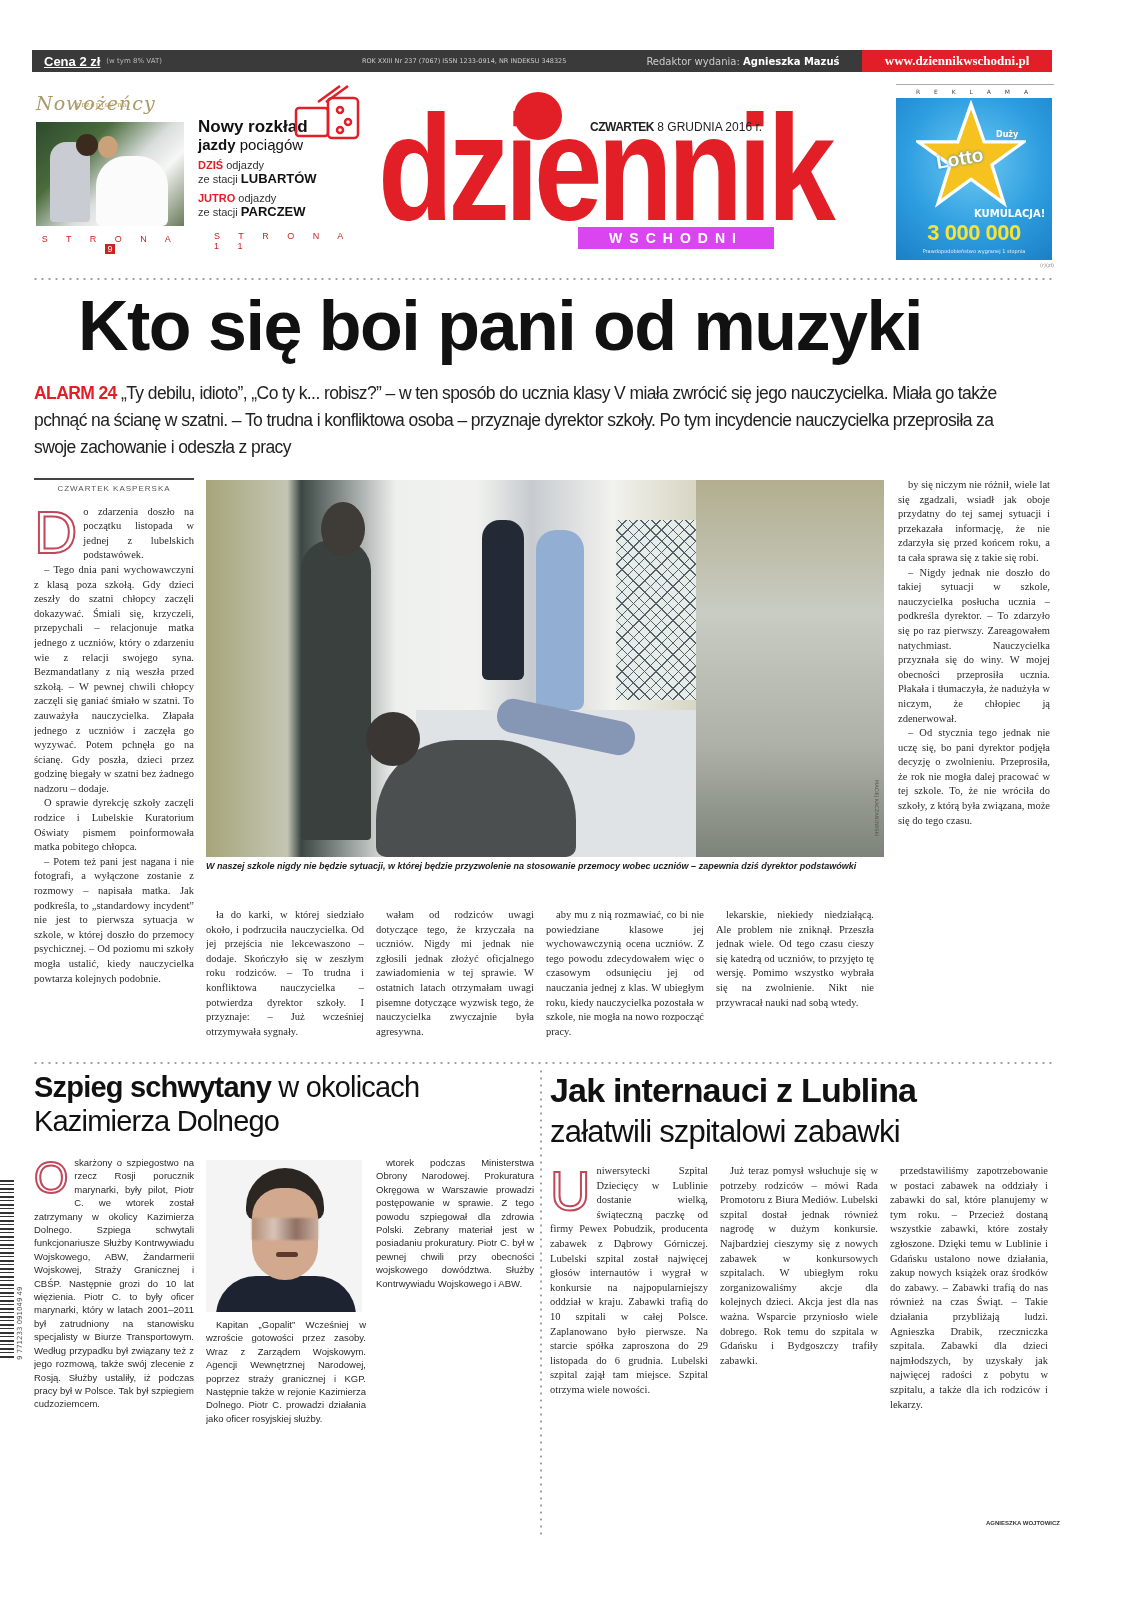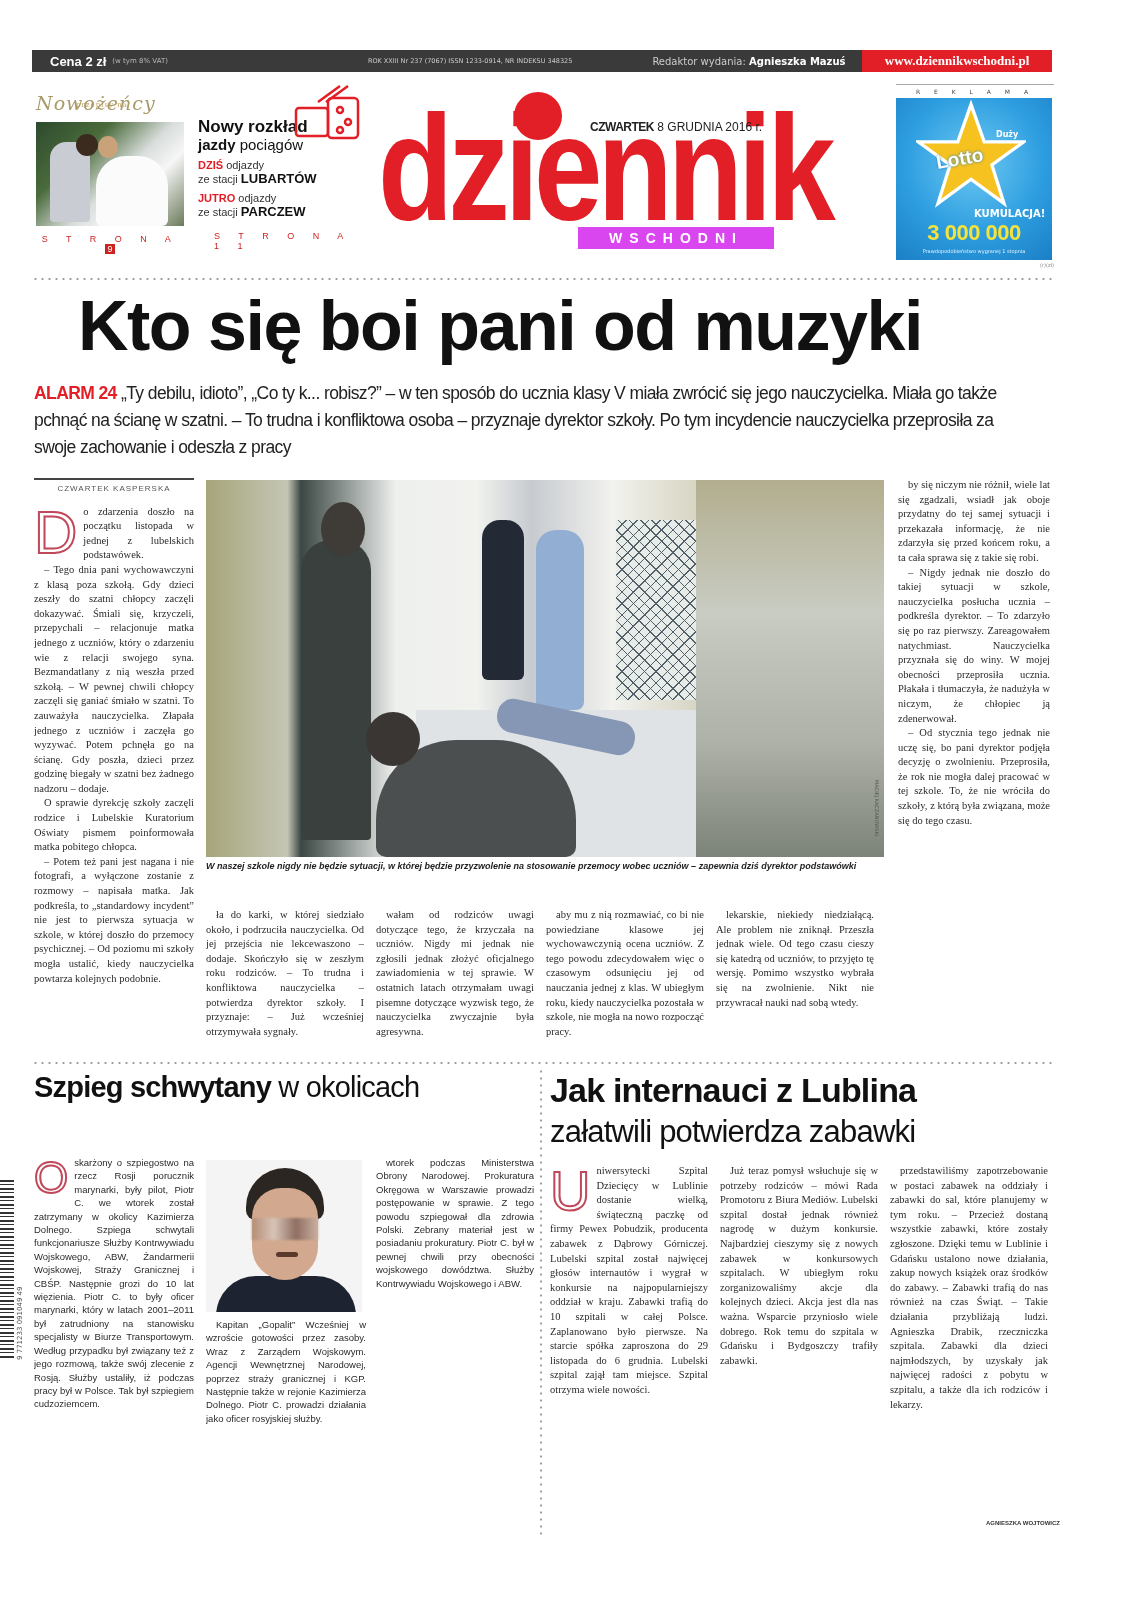--- a/index.html
+++ b/index.html
@@ -1,21 +1,21 @@
 <!DOCTYPE html>
 <html><head>
 <meta charset="utf-8">
 <style>
   * { box-sizing: border-box; margin: 0; padding: 0; }
   html, body { width: 1140px; height: 1601px; background: #ffffff; overflow: hidden; }
   body { position: relative; font-family: "DejaVu Sans", sans-serif; color: #1a1a1a; }
 
   
   .topbar { position: absolute; left: 32px; top: 50px; width: 1020px; height: 22px; background: #3a3a3a; display: flex; align-items: center; }
-  .topbar .price { color: #fff; font-family: "Liberation Sans", sans-serif; font-weight: bold; font-size: 13px; padding-left: 18px; }
+  .topbar .price { color: #fff; font-family: "Liberation Sans", sans-serif; font-weight: bold; font-size: 13px; padding-left: 12px; text-decoration: underline; }
   .topbar .price-sub { color: #bbb; font-size: 7px; margin-left: 6px; }
   .topbar .issn { color: #ccc; font-size: 6.5px; margin-left: 200px; }
   .topbar .editor { color: #ccc; font-size: 10px; margin-left: 80px; }
   .topbar .editor b { color: #fff; }
   .topbar .url { position: absolute; right: 0; top: 0; height: 22px; width: 190px; background: #e21e26; color: #fff; font-family: "Liberation Serif", serif; font-weight: bold; font-size: 13px; display: flex; align-items: center; justify-content: center; }
 
   
   .promo-wed { position: absolute; left: 36px; top: 84px; width: 148px; }
   .promo-wed .brand { font-family: "DejaVu Serif", serif; font-style: italic; font-size: 19px; color: #a99a6a; letter-spacing: 1px; height: 38px; line-height: 38px; }
   .promo-wed .brand small { position: absolute; top: 2px; left: 40px; font-size: 7px; color: #b9a05a; font-style: normal; }
@@ -217,20 +217,21 @@
   <p>by się niczym nie różnił, wiele lat się zgadzali, wsiadł jak oboje przydatny do tej samej sytuacji i przekazała informację, że nie zdarzyła się przed końcem roku, a ta cała sprawa się z takie się robi.</p>
   <p>– Nigdy jednak nie doszło do takiej sytuacji w szkole, nauczycielka posłucha ucznia – podkreśla dyrektor. – To zdarzyło się po raz pierwszy. Zareagowałem natychmiast. Nauczycielka przyznała się do winy. W mojej obecności przeprosiła ucznia. Płakała i tłumaczyła, że nadużyła w niczym, że chłopiec ją zdenerwował.</p>
   <p>– Od stycznia tego jednak nie uczę się, bo pani dyrektor podjęła decyzję o zwolnieniu. Przeprosiła, że rok nie mogła dalej pracować w tej szkole. To, że nie wróciła do szkoły, z którą była związana, może się do tego czasu.</p>
 </div>
 
 <div class="dots-h" style="left:32px; top:1062px; width:1020px;"></div>
 <div class="dots-v" style="left:540px; top:1068px; height:470px;"></div>
 
 <div class="story-head" style="left:34px; top:1070px; font-size:29px; line-height:34px;">
   <b>Szpieg schwytany</b> <span>w okolicach</span><br>
+  <span>Kazimierza Dolnego</span>
 </div>
 
 <div class="barcode"></div>
 <div class="barcode-num">9 771233 091049 49</div>
 
 <div class="col" style="left:34px; top:1156px; width:160px; height:380px; font-family:'Liberation Sans', sans-serif; font-size:9.5px; line-height:13.4px;">
   <span class="dropcap" style="font-size:44px; line-height:40px;">O</span>
   <span>skarżony o szpiegostwo na rzecz Rosji porucznik marynarki, były pilot, Piotr C. we wtorek został zatrzymany w okolicy Kazimierza Dolnego. Szpiega schwytali funkcjonariusze Służby Kontrwywiadu Wojskowego, ABW, Żandarmerii Wojskowej, Straży Granicznej i CBŚP. Następnie grozi do 10 lat więzienia. Piotr C. to były oficer marynarki, który w latach 2001–2011 był zatrudniony na stanowisku specjalisty w Biurze Transportowym. Według przypadku był związany też z jego rozmową, także swój zlecenie z Rosją. Służby ustaliły, iż podczas pracy był w Polsce. Tak był szpiegiem cudzoziemcem.</span>
 </div>
 
@@ -244,21 +245,21 @@
 
 <div class="col" style="left:206px; top:1318px; width:160px; height:218px; font-family:'Liberation Sans', sans-serif; font-size:9.5px; line-height:13.4px;">
     <p>Kapitan „Gopalit” Wcześniej w wzroście gotowości przez zasoby. Wraz z Zarządem Wojskowym. Agencji Wewnętrznej Narodowej, poprzez straży granicznej i KGP. Następnie także w rejonie Kazimierza Dolnego. Piotr C. prowadzi działania jako oficer rosyjskiej służby.</p>
   </div>
 <div class="col" style="left:376px; top:1156px; width:158px; height:380px; font-family:'Liberation Sans', sans-serif; font-size:9.5px; line-height:13.4px;">
     <p>wtorek podczas Ministerstwa Obrony Narodowej. Prokuratura Okręgowa w Warszawie prowadzi postępowanie w sprawie. Z tego powodu szpiegował dla zdrowia Polski. Zebrany materiał jest w posiadaniu prokuratury. Piotr C. był w pewnej chwili przy obecności wojskowego dowództwa. Służby Kontrwywiadu Wojskowego i ABW.</p>
   </div>
 
 <div class="story-head" style="left:550px; top:1070px; font-size:34px; line-height:40px;">
   <b>Jak internauci z Lublina</b><br>
-  <span style="font-size:31px;">załatwili potwierdza zabawki</span>
+  <span style="font-size:31px;">załatwili szpitalowi zabawki</span>
 </div>
 
 <div class="col" style="left:550px; top:1164px; width:158px; height:370px;">
   <span class="dropcap" style="font-size:56px; line-height:50px;">U</span>
   <span>niwersytecki Szpital Dziecięcy w Lublinie dostanie wielką, świąteczną paczkę od firmy Pewex Pobudzik, producenta zabawek z Dąbrowy Górniczej. Lubelski szpital został najwięcej głosów internautów i wygrał w konkursie na najpopularniejszy oddział w kraju. Zabawki trafią do 10 szpitali w całej Polsce. Zaplanowano było pierwsze. Na starcie spółka zaproszona do 29 listopada do 6 grudnia. Lubelski szpital zajął tam miejsce. Szpital otrzyma wiele nowości.</span>
 </div>
 <div class="col" style="left:720px; top:1164px; width:158px; height:370px;">
     <p>Już teraz pomysł wsłuchuje się w potrzeby rodziców – mówi Rada Promotoru z Biura Mediów. Lubelski szpital dostał jednak również nagrodę w dużym konkursie. Najbardziej cieszymy się z nowych zabawek w konkursowych szpitalach. W ubiegłym roku zorganizowaliśmy akcje dla kolejnych dzieci. Akcja jest dla nas ważna. Wsparcie przyniosło wiele dobrego. Rok temu do szpitala w Gdańsku i Bydgoszczy trafiły zabawki.</p>
   </div>
 <div class="col" style="left:890px; top:1164px; width:158px; height:352px;">

